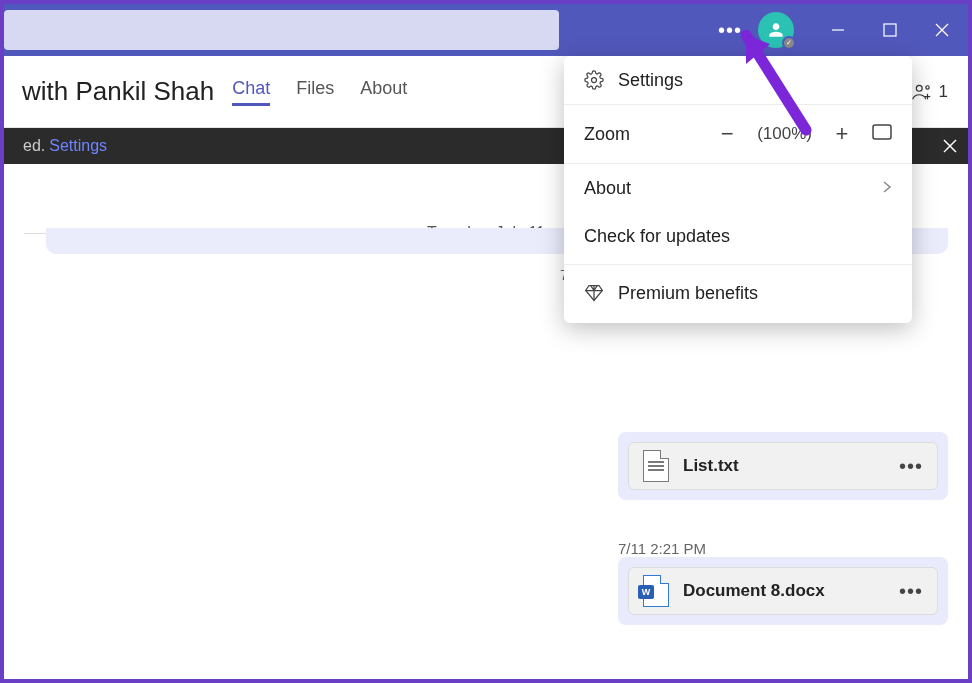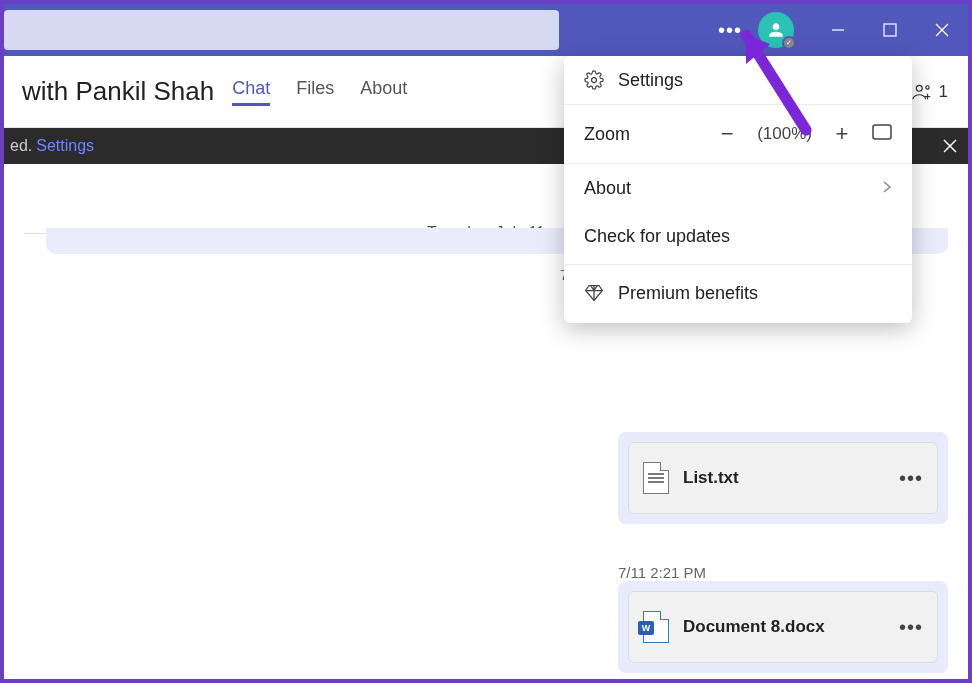--- a/index.html
+++ b/index.html
@@ -20,36 +20,36 @@
   
   .header { height: 72px; display:flex; align-items:center; padding: 0 20px 0 18px; border-bottom:1px solid #e6e6e6;}
   .chat-title { font-size: 26px; font-weight:400; color:#222; margin-right:18px; }
   .tabs { display:flex; gap: 26px; font-size:18px; color:#565656; }
   .tab { cursor:pointer; padding-bottom:4px;}
   .tab.active { color:#5158bb; border-bottom: 3px solid #5158bb;}
   .participants { margin-left:auto; display:flex; align-items:center; gap:6px; color:#333; font-size:17px; cursor:pointer;}
   .participants svg{width:22px;height:22px;stroke:#333;fill:none;stroke-width:1.3;}
 
   
-  .notice { background:#2b2b2b; color:#ccc; height:36px; display:flex; align-items:center; padding-left:6px; font-size:16px;}
+  .notice { background:#2b2b2b; color:#ccc; height:36px; display:flex; align-items:center; padding-left:19px; font-size:16px;}
   .notice a{ color:#6f84ff; margin-left:4px; text-decoration:none;}
   .notice .close{ margin-left:auto; width:36px; height:36px; display:flex;align-items:center;justify-content:center; color:#fff; cursor:pointer;}
   .notice .close svg{width:14px;height:14px;stroke:#fff;stroke-width:1.5;}
 
   
   .content { position:relative; padding: 0 20px; height: calc(100% - 52px - 72px - 36px); }
   .bubble-tail{ position:absolute; top:4px; left:42px; right:20px; height:26px; background:#eaebfb; border-radius:0 0 10px 10px;}
   .date-sep{ display:flex; align-items:center; margin-top:60px; gap:18px;}
   .date-sep .line{ flex:1; height:1px; background:#dcdcdc;}
   .date-sep .txt{ color:#555; font-size:16px;}
 
   .msg-block{ margin-left:auto; width:330px; margin-top:34px;}
   .ts{ font-size:15px; color:#666; margin-bottom:0;}
   .bubble{ background:#e9eafb; border-radius:8px; padding:10px;}
-  .attachment{ background:#f1f1f1; border:1px solid #dcdcdc; border-radius:6px; height:72px; display:flex; align-items:center; padding:0 14px;}
+  .attachment{ background:#f1f1f1; border:1px solid #dcdcdc; border-radius:6px; height:48px; display:flex; align-items:center; padding:0 14px;}
   .file-ic{ width:26px; height:32px; margin-right:14px; position:relative;}
   .file-ic.txt{ border:1.5px solid #7a7a7a; background:#fff;}
   .file-ic.txt::before{content:""; position:absolute; right:-1px; top:-1px; width:8px; height:8px; background:#f1f1f1; border-left:1.5px solid #7a7a7a; border-bottom:1.5px solid #7a7a7a;}
   .file-ic.txt::after{content:""; position:absolute; left:4px; top:10px; right:4px; height:1.5px; background:#7a7a7a; box-shadow:0 4px 0 #7a7a7a, 0 8px 0 #7a7a7a;}
   .file-ic.doc{ border:1.5px solid #3478d6; background:#fff;}
   .file-ic.doc::before{content:""; position:absolute; right:-1px; top:-1px; width:8px; height:8px; background:#f1f1f1; border-left:1.5px solid #3478d6; border-bottom:1.5px solid #3478d6;}
   .file-ic.doc .w{ position:absolute; left:-6px; top:9px; width:16px; height:14px; background:#2b5fb5; color:#fff; font-size:9px; font-weight:700; display:flex; align-items:center;justify-content:center; border-radius:2px;}
   .fname{ font-size:17px; font-weight:600; color:#222;}
   .att-more{ margin-left:auto; cursor:pointer; font-size:20px; color:#444; letter-spacing:1px;}
 

